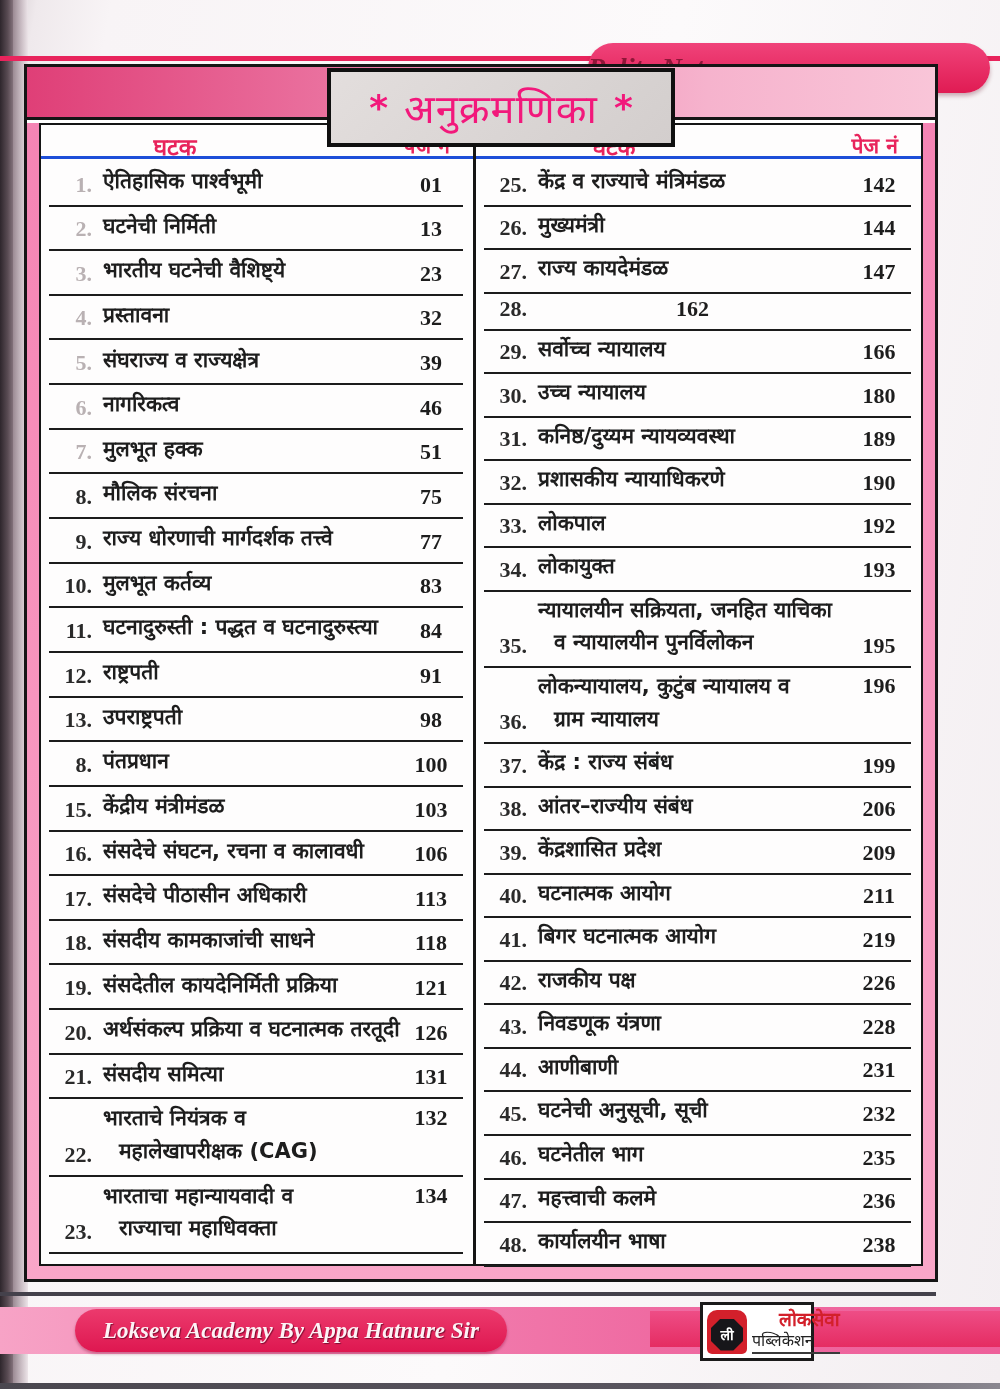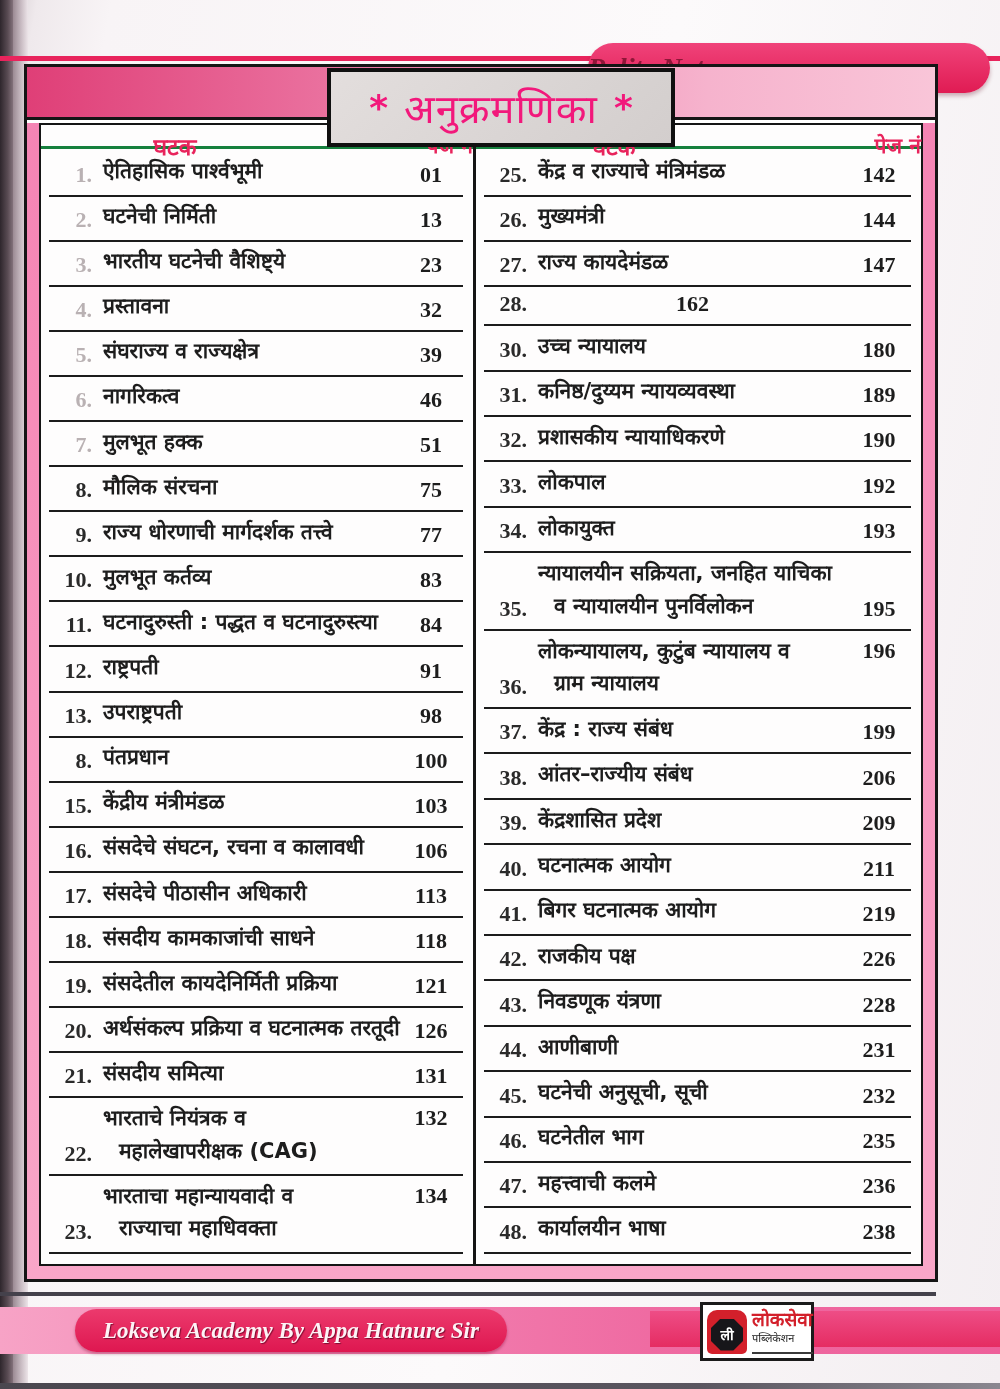--- a/index.html
+++ b/index.html
@@ -39,24 +39,24 @@
     display:flex; align-items:center; justify-content:center; gap:16px; }
   .title-text { font-size:40px; font-weight:normal; color:var(--title_pink,#f2187b); letter-spacing:1px; }
   .star { font-size:36px; font-weight:bold; color:var(--title_pink,#f2187b); }
 
   
   .col { display:flex; flex-direction:column; }
   .col.left { width:432px; }
   .col.right { flex:1; }
   .vdivider { width:3px; background:#151515; }
 
-  .col-header { position:relative; height:24px; border-bottom:3px solid #15803d; flex:none; }
+  .col-header { position:relative; height:34px; border-bottom:3px solid #1d4ed8; flex:none; }
   .h-unit { position:absolute; left:0; top:5px; width:62%; text-align:center;
     color:var(--accent,#e8245c); font-weight:bold; font-size:23px; }
-  .h-page { position:absolute; right:0; top:6px;
+  .h-page { position:absolute; right:23px; top:6px;
     color:var(--accent,#e8245c); font-weight:bold; font-size:21px; }
 
   .entries { flex:1; display:flex; flex-direction:column; justify-content:space-between;
     padding:4px 10px 10px 8px; }
   .entry { display:grid; grid-template-columns:50px 1fr 60px; align-items:end;
     border-bottom:2px solid #1c1c1c; padding:2px 2px 7px 2px; }
   .no { font-family:"Liberation Serif",serif; font-size:22px; font-weight:bold; color:#2a2a2a;
     text-align:right; padding-right:9px; }
   .entry.faded .no { color:#b9b1b3; font-weight:600; }
   .title { font-size:21px; font-weight:600; color:#1d1d1d; line-height:1.55; padding-left:2px; }
@@ -78,22 +78,22 @@
   .capsule-label { font-family:"Liberation Serif",serif; font-style:italic; font-weight:bold;
     font-size:23px; color:#fdf3f6; text-shadow:1px 1px 1px #7d0c30; }
   .logo-box { position:absolute; left:700px; top:1302px; width:114px; height:59px; background:#fff;
     border:3px solid #1a1a1a; display:flex; align-items:center; gap:5px; padding:3px 4px; }
   .emblem { position:relative; width:40px; height:44px; flex:none;
     background:var(--logo_red,#d3202b); border-radius:10px 10px 5px 5px; }
   .emblem-core { position:absolute; left:4px; right:4px; top:9px; bottom:3px; background:#17161a;
     clip-path:polygon(30% 0,70% 0,100% 30%,100% 70%,70% 100%,30% 100%,0 70%,0 30%);
     display:flex; align-items:center; justify-content:center; color:#fff; font-size:14px; font-weight:bold; }
   .logo-text { display:flex; flex-direction:column; }
-  .logo-name { color:var(--logo_red,#d3202b); font-weight:bold; font-size:19px; line-height:1.1; }
-  .logo-sub { color:#222; font-size:11px; border-bottom:2px solid #3a3a3a; padding-bottom:7px; }
+  .logo-name { color:var(--logo_red,#d3202b); font-weight:bold; font-size:19px; line-height:1.1;margin-left:27px; }
+  .logo-sub { color:#222; font-size:16px; border-bottom:2px solid #3a3a3a; padding-bottom:1px; }
 </style>
 </head>
 <body>
 
 <div class="page">
 
   <div class="spine"></div>
   <div class="spine-inner"></div>
 
   <div class="top-rule"></div>
@@ -249,20 +249,25 @@
     <span class="pg">144</span>
   </div>
               <div class="entry">
     <span class="no">27.</span>
     <span class="title"><span class="l1">राज्य कायदेमंडळ</span></span>
     <span class="pg">147</span>
   </div>
               <div class="entry">
     <span class="no">28.</span>
     <span class="pg">162</span>
+  </div>
+              <div class="entry">
+    <span class="no">29.</span>
+    <span class="title"><span class="l1">सर्वोच्च न्यायालय</span></span>
+    <span class="pg">166</span>
   </div>
               <div class="entry">
     <span class="no">30.</span>
     <span class="title"><span class="l1">उच्च न्यायालय</span></span>
     <span class="pg">180</span>
   </div>
               <div class="entry">
     <span class="no">31.</span>
     <span class="title"><span class="l1">कनिष्ठ/दुय्यम न्यायव्यवस्था</span></span>
     <span class="pg">189</span>

